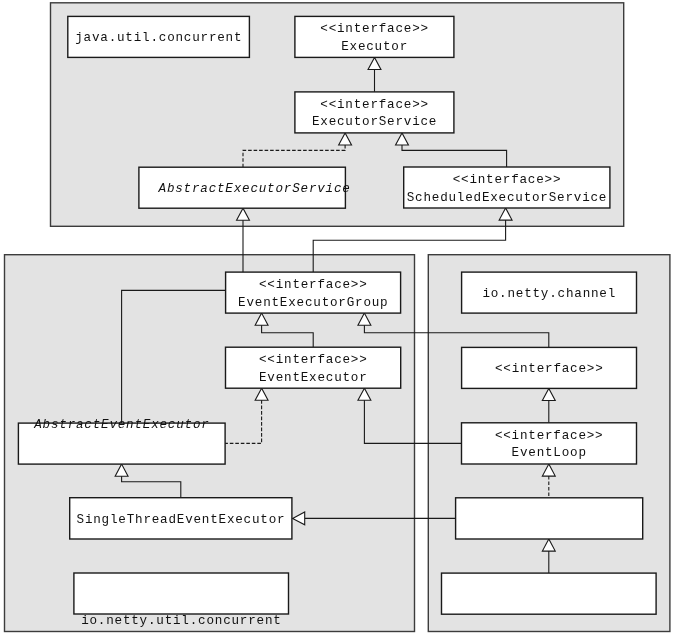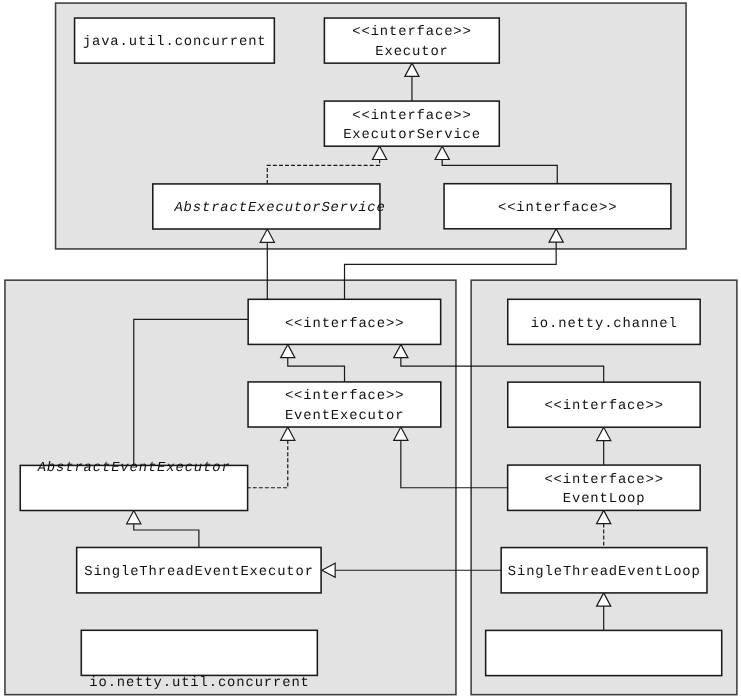--- a/index.html
+++ b/index.html
@@ -113,23 +113,25 @@
     </div>
     <div class="node" style="left:294.90px;top:91.90px;width:159.00px;height:41.00px">
       <div class="lbl">&lt;&lt;interface&gt;&gt;</div>
       <div class="lbl">ExecutorService</div>
     </div>
     <div class="node" style="left:138.90px;top:167.20px;width:231px;height:41.00px">
       <div class="lbl it">AbstractExecutorService</div>
     </div>
     <div class="node" style="left:403.70px;top:167.00px;width:206.20px;height:41.00px">
       <div class="lbl">&lt;&lt;interface&gt;&gt;</div>
+      <div class="lbl">ScheduledExecutorService</div>
     </div>
     <div class="node" style="left:225.60px;top:272.10px;width:175.00px;height:41.00px">
       <div class="lbl">&lt;&lt;interface&gt;&gt;</div>
+      <div class="lbl">EventExecutorGroup</div>
     </div>
     <div class="node" style="left:461.60px;top:272.10px;width:174.90px;height:41.00px">
       <div class="lbl">io.netty.channel</div>
     </div>
     <div class="node" style="left:225.50px;top:347.20px;width:175.20px;height:41.00px">
       <div class="lbl">&lt;&lt;interface&gt;&gt;</div>
       <div class="lbl">EventExecutor</div>
     </div>
     <div class="node" style="left:461.60px;top:347.40px;width:174.90px;height:41.00px">
       <div class="lbl">&lt;&lt;interface&gt;&gt;</div>
@@ -137,20 +139,17 @@
     <div class="node" style="left:18.40px;top:398px;width:206.70px;height:51px">
       <div class="lbl it">AbstractEventExecutor</div>
     </div>
     <div class="node" style="left:461.50px;top:422.80px;width:175.00px;height:41.20px">
       <div class="lbl">&lt;&lt;interface&gt;&gt;</div>
       <div class="lbl">EventLoop</div>
     </div>
     <div class="node" style="left:69.70px;top:497.70px;width:222.20px;height:41.30px">
       <div class="lbl">SingleThreadEventExecutor</div>
     </div>
-    <div class="node" style="left:455.60px;top:497.80px;width:187.10px;height:41.20px">
-      <div class="lbl">SingleThreadEventLoop</div>
-    </div>
     <div class="node" style="left:73.90px;top:599px;width:214.60px;height:41.00px">
       <div class="lbl">io.netty.util.concurrent</div>
     </div>
   </div>
 </div>
 
 </body></html>

